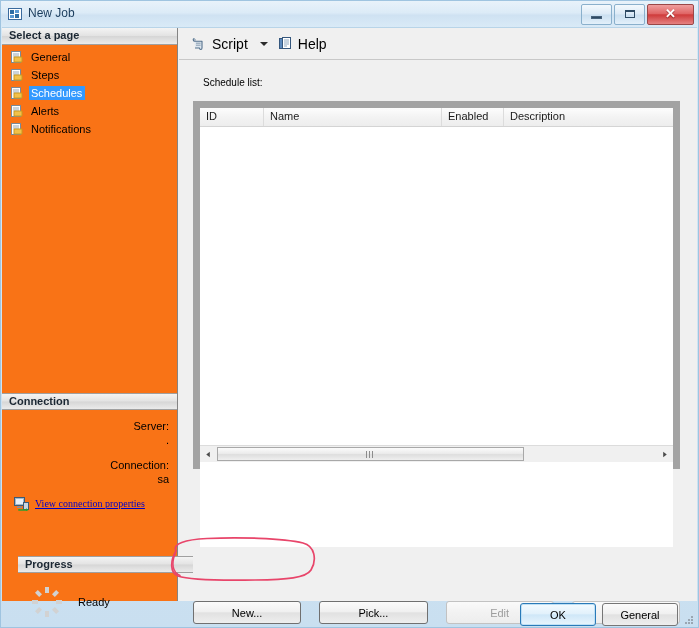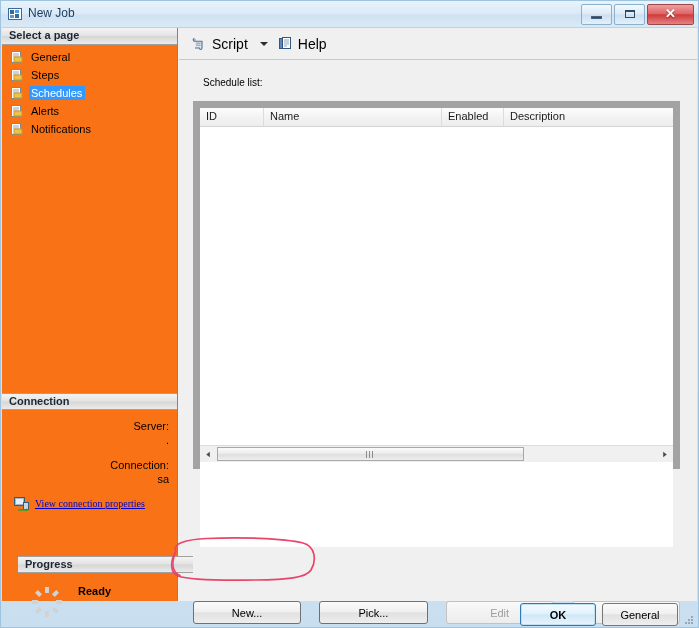--- a/index.html
+++ b/index.html
@@ -182,21 +182,21 @@
     text-decoration: underline;
     white-space: nowrap;
     cursor: pointer;
     font-family: Liberation Serif, serif;
   }
 
   
   .progress-body {
     padding: 12px 0 0 0;
     display: flex;
-    font-weight: bold;
+    align-items: center;
   }
   .spinner {
     width: 34px; height: 34px;
     margin-left: 12px;
     flex: 0 0 auto;
   }
   .progress-text {
     font-size: 11px;
     margin-left: 14px;
     white-space: nowrap;
@@ -373,21 +373,20 @@
     background: linear-gradient(to bottom, #fbfbfb 0%, #f0f0f0 46%, #e1e1e1 52%, #eeeeee 100%);
     border: 1px solid #767676;
     border-radius: 3px;
     cursor: default;
     padding: 0;
   }
   .fbtn.default {
     border: 1px solid #2a7ab8;
     box-shadow: inset 0 0 0 1px #bfe0f5;
     background: linear-gradient(to bottom, #f4fbff 0%, #e2f1fb 46%, #cfe7f8 52%, #e9f5fd 100%);
-    font-weight: bold;
   }
   .resize-grip {
     position: absolute;
     right: 3px; bottom: 2px;
     width: 12px; height: 12px;
   }
 
   
   .annotation {
     position: absolute;

